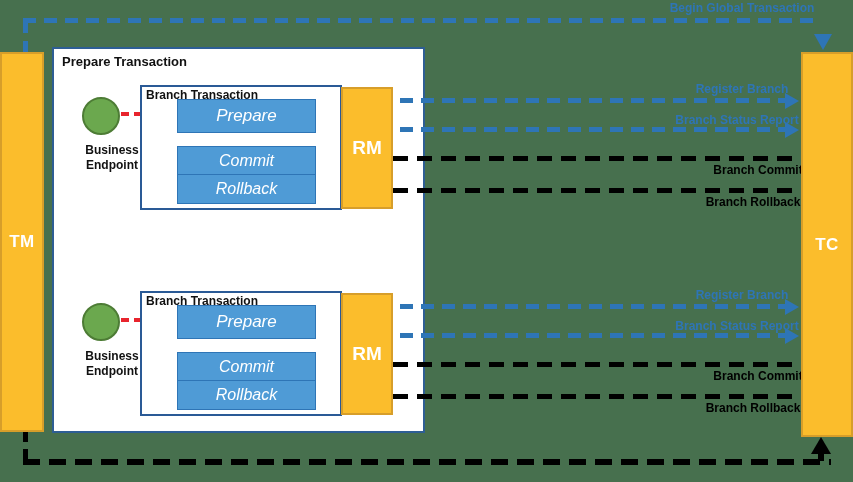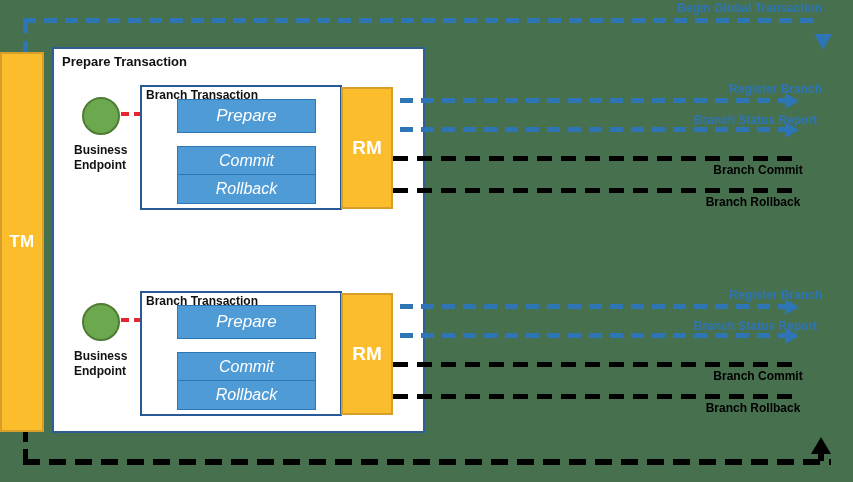--- a/index.html
+++ b/index.html
@@ -18,40 +18,40 @@
   .branch-box{background:#fff;border:2px solid #2A5A96;box-sizing:border-box;}
   .branch-title{position:absolute;left:4px;top:1px;font-size:12px;font-weight:bold;color:#111;white-space:nowrap;}
 
   .bluebox{background:#4F9BD6;border:1px solid #2E75B6;box-sizing:border-box;
            display:flex;align-items:center;justify-content:center;
            color:#fff;font-style:italic;font-size:17px;}
   .rm{background:#FBBD2C;border:2px solid #D79E2A;box-sizing:border-box;
       display:flex;align-items:center;justify-content:center;
       color:#fff;font-weight:bold;font-size:19px;}
   .circle{width:38px;height:38px;border-radius:50%;background:#6BA84E;border:2px solid #4D7C35;box-sizing:border-box;}
-  .be-label{width:76px;font-size:12px;font-weight:bold;color:#111;line-height:15px;}
+  .be-label{width:76px;font-size:12px;font-weight:bold;color:#111;line-height:15px;text-align:center;}
 
   
   .dash-h-blue{height:5px;background:repeating-linear-gradient(90deg,#2E75B6 0 13px,transparent 13px 21px);}
   .dash-v-blue{width:5px;background:repeating-linear-gradient(180deg,#2E75B6 0 13px,transparent 13px 21px);}
   .dash-h-black{height:5px;background:repeating-linear-gradient(90deg,#000 0 15px,transparent 15px 24px);}
   .dash-h-black-big{height:6px;background:repeating-linear-gradient(90deg,#000 0 17px,transparent 17px 26px);}
   .dash-v-black{width:5px;background:repeating-linear-gradient(180deg,#000 0 10px,transparent 10px 17px);}
   .dash-h-red{height:4px;background:repeating-linear-gradient(90deg,#E8242D 0 8px,transparent 8px 13px);}
 
   
   .head-right-blue{width:0;height:0;border-top:8px solid transparent;border-bottom:8px solid transparent;border-left:14px solid #2E75B6;}
   .head-down-blue{width:0;height:0;border-left:9px solid transparent;border-right:9px solid transparent;border-top:16px solid #2E75B6;}
   .head-left-black{width:0;height:0;border-top:8px solid transparent;border-bottom:8px solid transparent;border-right:15px solid #000;}
   .head-up-black{width:0;height:0;border-left:10px solid transparent;border-right:10px solid transparent;border-bottom:17px solid #000;}
   .head-right-red{width:0;height:0;border-top:7px solid transparent;border-bottom:7px solid transparent;border-left:13px solid #E8242D;}
   .stem-black{height:5px;background:#000;}
 
   .lbl{font-size:12px;font-weight:bold;text-align:center;white-space:nowrap;}
-  .lbl-blue{color:#2E75B6;text-align:right;}
+  .lbl-blue{color:#2E75B6;}
   .lbl-black{color:#000;}
 
   .branch-row{position:absolute;left:0;width:853px;height:130px;}
 </style>
 </head>
 <body>
 
 <div class="stage">
 
   <div class="abs dash-v-blue" style="left:23px;top:20px;height:32px;"></div>
@@ -129,14 +129,15 @@
     <div class="abs branch-box" style="left:140px;top:0;width:202px;height:125px;">
       <div class="branch-title">Branch Transaction</div>
     </div>
     <div class="abs bluebox" style="left:177px;top:14px;width:139px;height:34px;">Prepare</div>
     <div class="abs bluebox" style="left:177px;top:61px;width:139px;height:29px;font-size:16px;">Commit</div>
     <div class="abs bluebox" style="left:177px;top:89px;width:139px;height:30px;font-size:16px;">Rollback</div>
     <div class="abs rm" style="left:341px;top:2px;width:52px;height:122px;">RM</div>
   </div>
 
   <div class="abs pillar" style="left:0;top:52px;width:44px;height:380px;">TM</div>
+  <div class="abs pillar" style="left:801px;top:52px;width:52px;height:385px;">TC</div>
 
 </div>
 
 </body></html>

